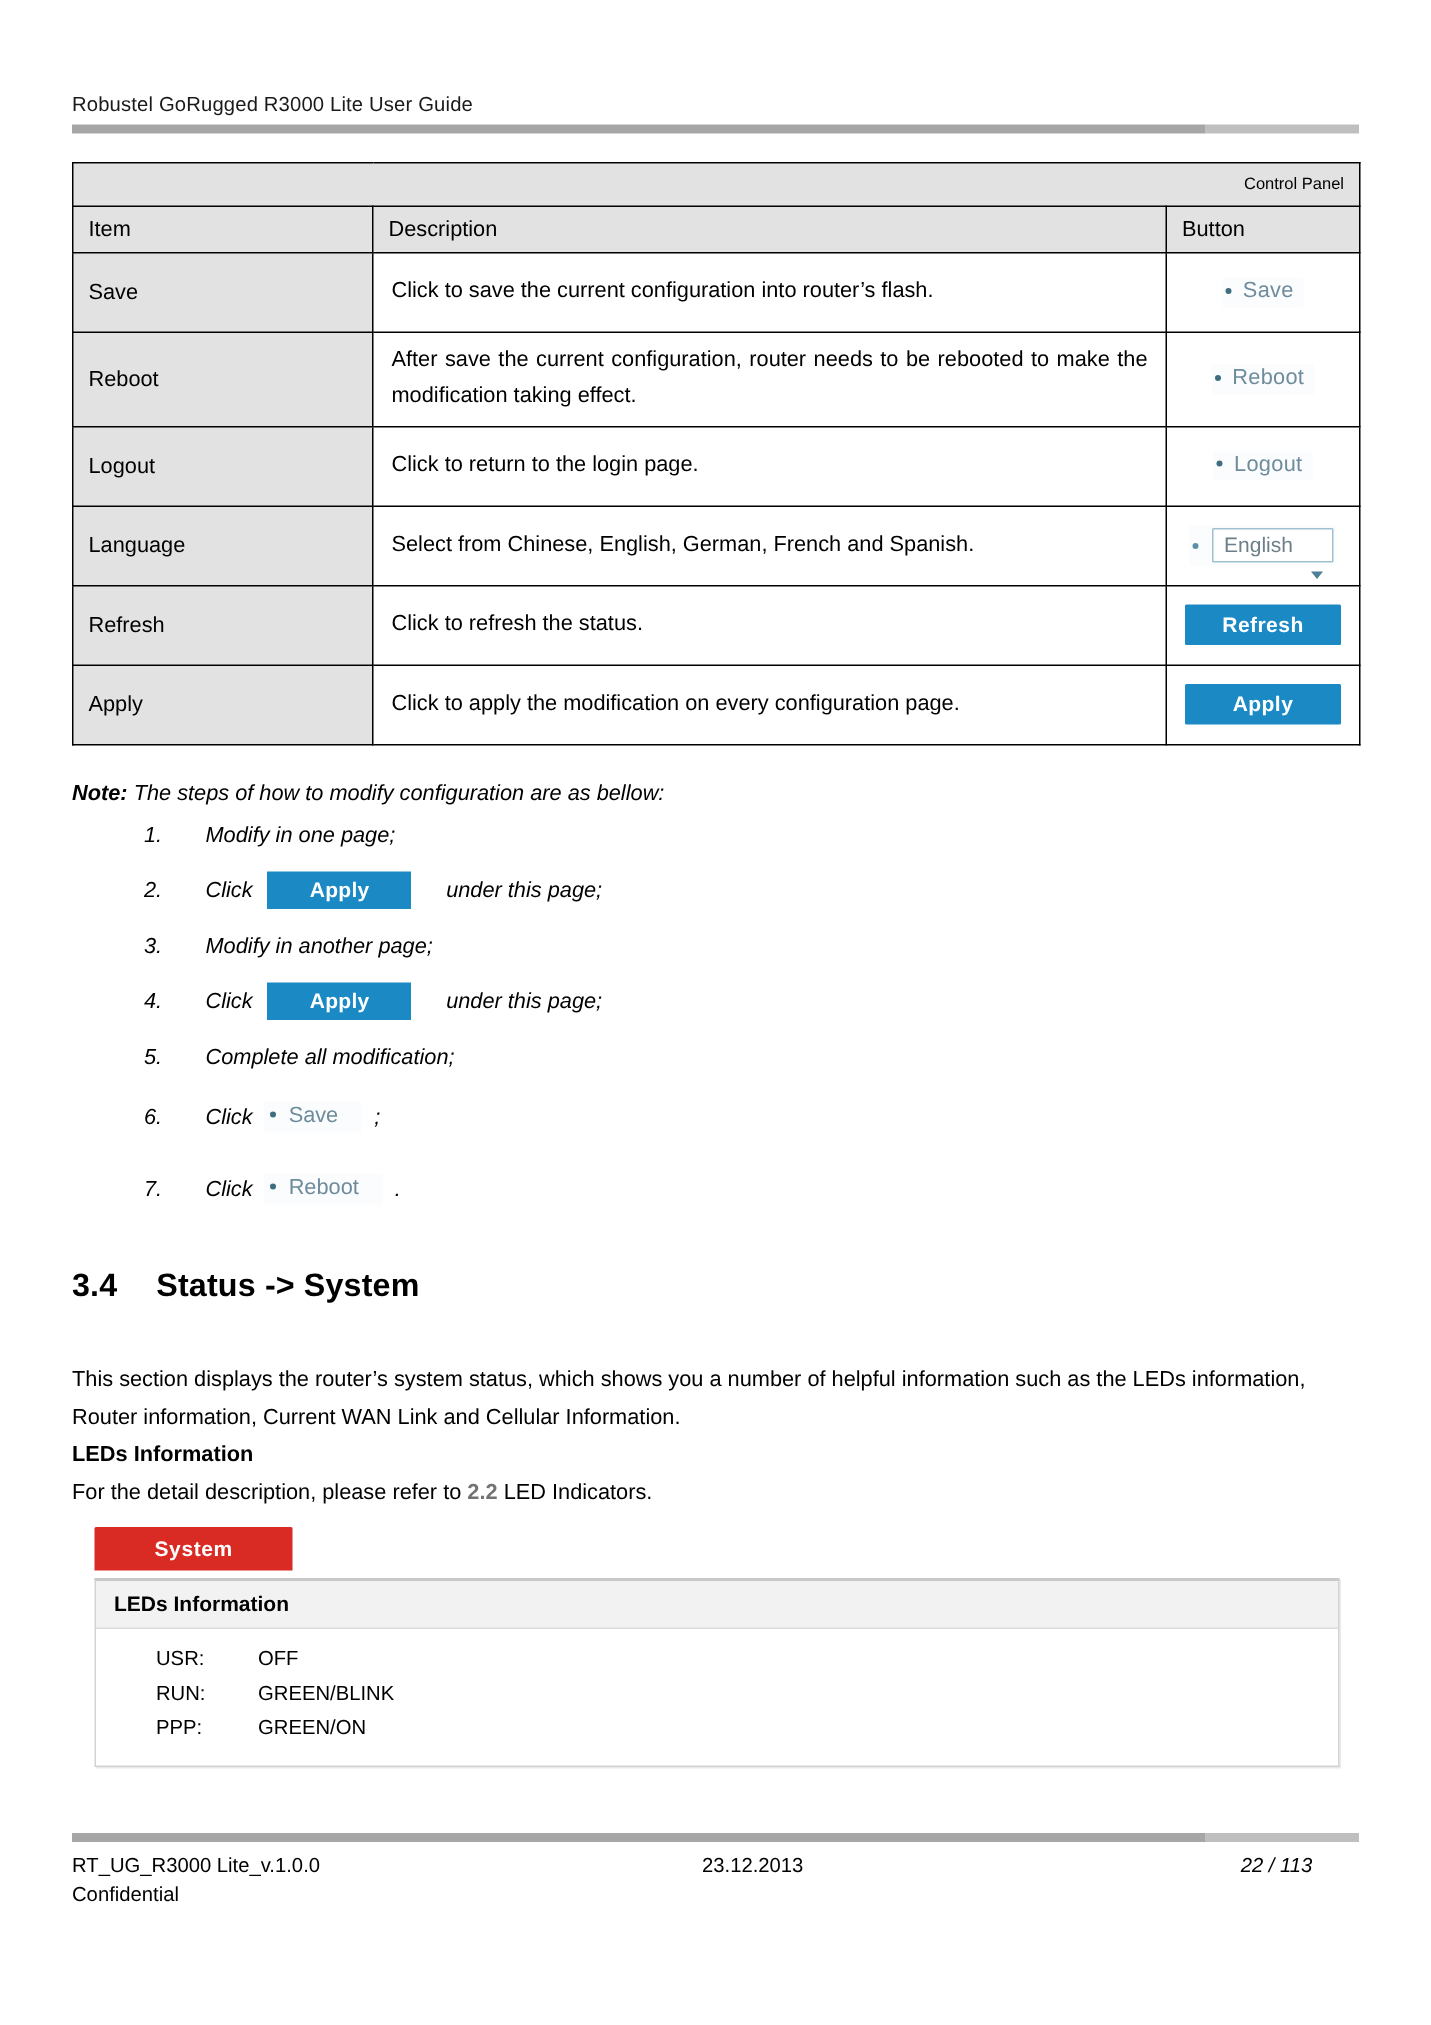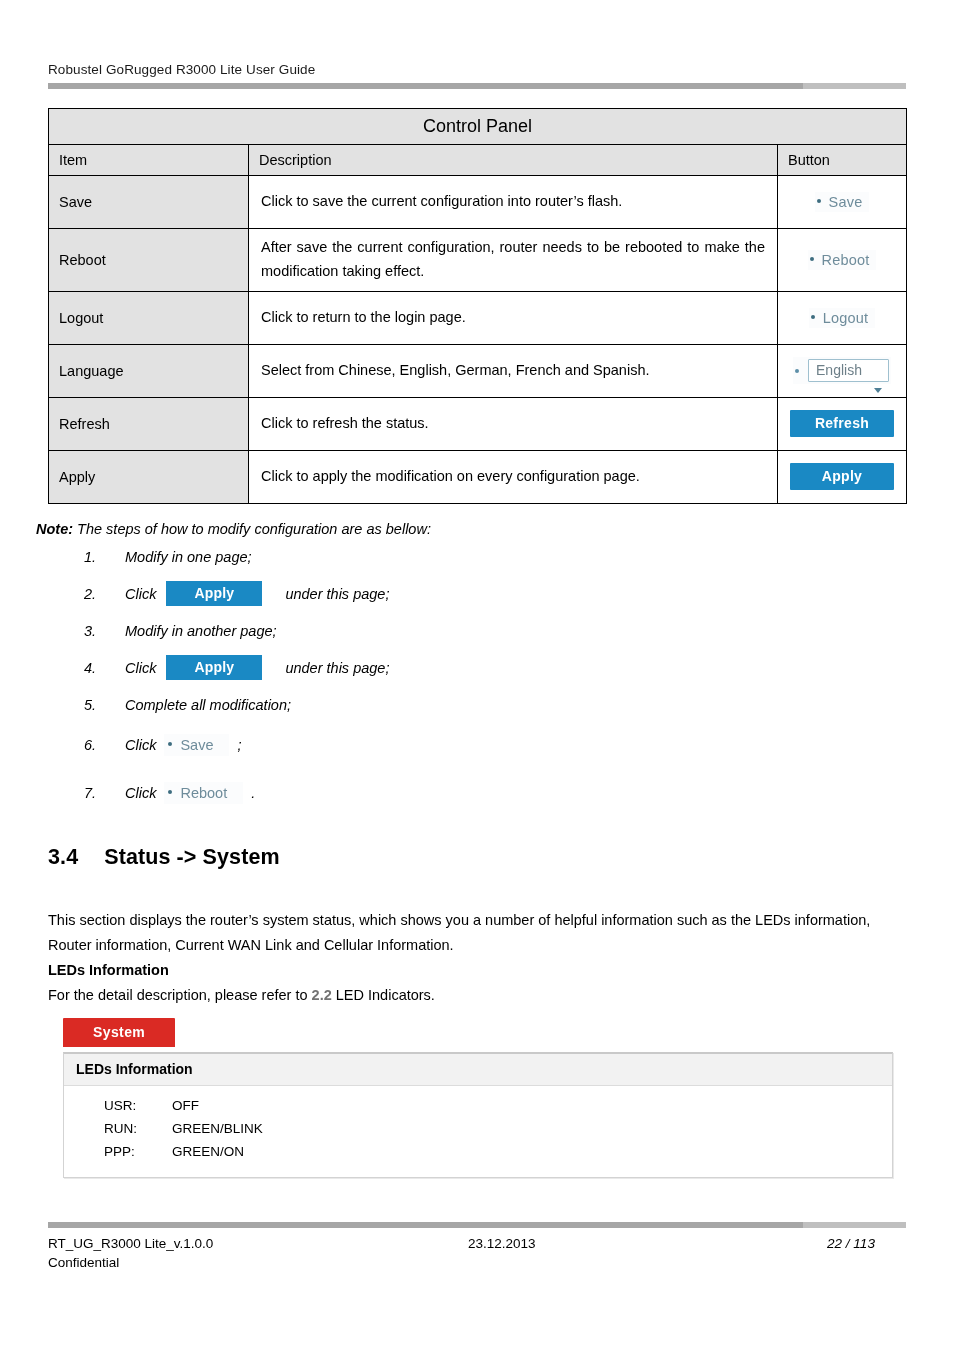--- a/index.html
+++ b/index.html
@@ -53,23 +53,23 @@
     font-size: 14px;
   }
   .cp-table td, .cp-table th {
     border: 1px solid #000000;
     vertical-align: middle;
     padding: 7px 10px;
     font-weight: normal;
   }
   .cp-title-cell {
     background: #e2e2e2;
-    text-align: center;
+    text-align: right;
     font-weight: bold;
-    font-size: 18px;
+    font-size: 11px;
     height: 14px;
     padding: 7px 10px;
   }
   .cp-head td {
     background: #e2e2e2;
     font-size: 14.5px;
     height: 16px;
   }
   .col-item   { width: 200px; }
   .col-desc   { width: 529px; }
@@ -171,21 +171,21 @@
     text-align: center;
     padding: 5px 0 6px;
     width: 104px;
     border-radius: 1px;
     box-shadow: 0 0 0 1px rgba(255,255,255,0.0);
   }
 
   
   .note {
     position: absolute;
-    left: 36px;
+    left: 48px;
     top: 519px;
     width: 858px;
     font-size: 14.5px;
     font-style: italic;
   }
   .note-lead { line-height: 1.5; }
   .note-lead b { font-style: italic; font-weight: bold; }
 
   .steps {
     margin: 0;
@@ -271,21 +271,21 @@
     top: 1018px;
     width: 838px;
   }
   .tab-system {
     display: inline-block;
     background: #da2a24;
     color: #ffffff;
     font-weight: bold;
     font-size: 14px;
     letter-spacing: .4px;
-    padding: 6px 30px 7px;
+    padding: 6px 40px 7px;
     border-radius: 1px 1px 0 0;
   }
   .ui-panel {
     margin-top: 5px;
     border: 1px solid #d3d3d3;
     border-top: 2px solid #c9c9c9;
     background: #ffffff;
     box-shadow: 1px 1px 0 #e9e9e9;
     width: 828px;
   }

